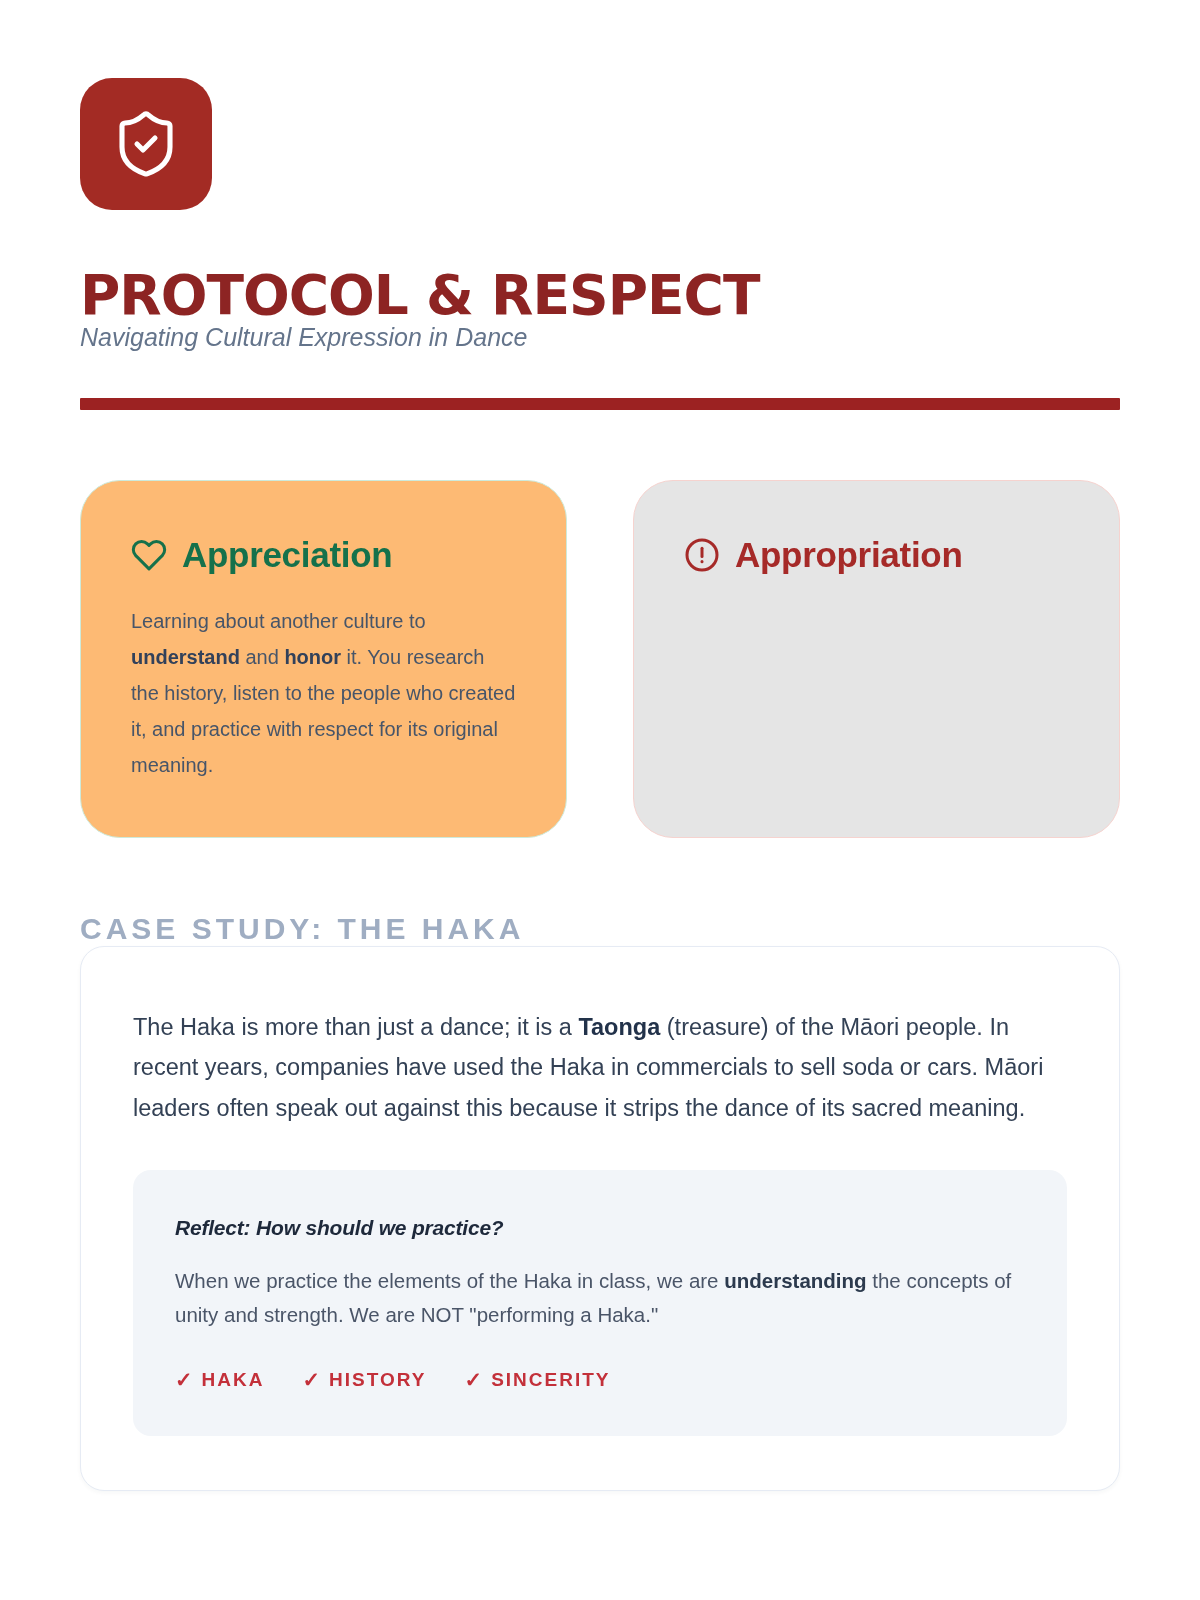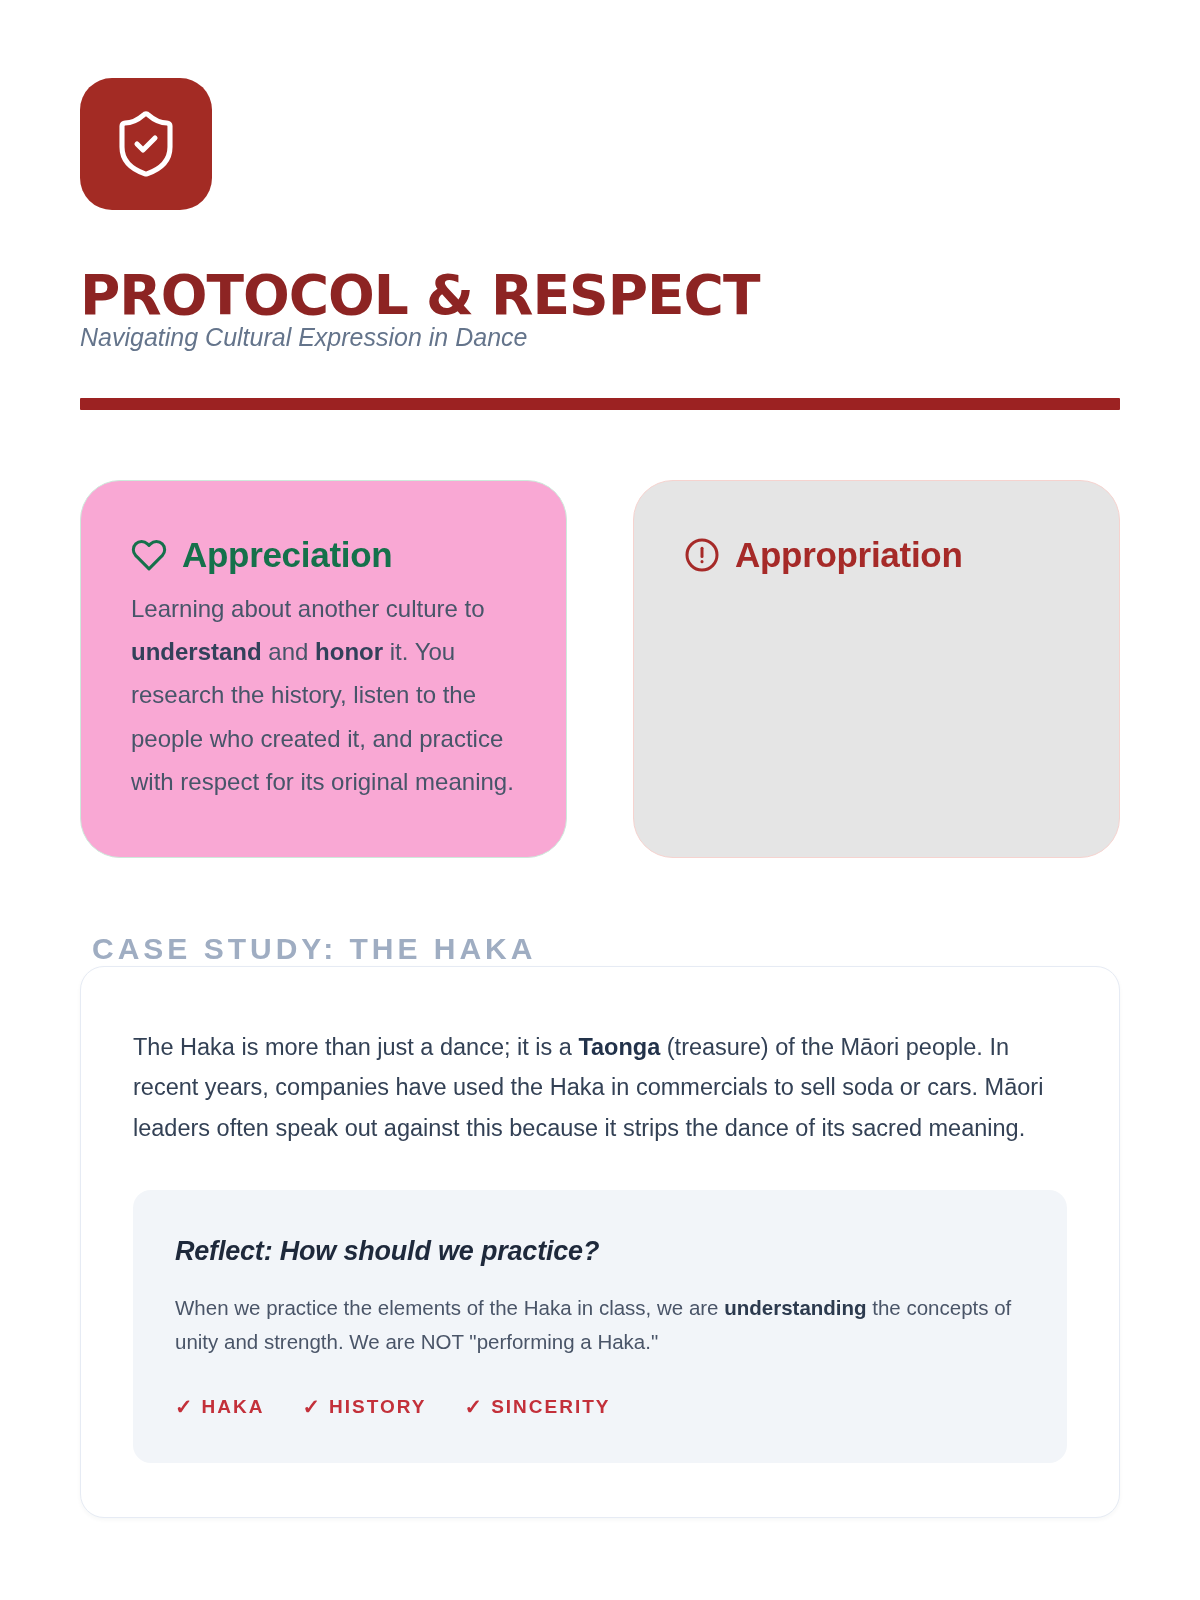--- a/index.html
+++ b/index.html
@@ -28,49 +28,49 @@
   }
   .page-subtitle {
     margin-top:0; font-size:25px; font-style:italic;
     color:#64748b; font-weight:500;
   }
   .brand-rule { height:12px; background:#9c2222; margin-top:46px; border-radius:1px; }
 
   
   .cards { display:grid; grid-template-columns:1fr 1fr; gap:66px; margin-top:70px; }
   .card { border-radius:40px; padding:54px 50px; }
-  .card-appreciation { background:#f9a8d4; border:1px solid #cdeadb; }
+  .card-appreciation { background:#fdba74; border:1px solid #cdeadb; }
   .card-appropriation { background:#e5e5e5; border:1px solid #f6d3cf; }
   .card-head { display:flex; align-items:center; gap:15px; font-size:35px; font-weight:800; letter-spacing:-0.3px; }
   .card-appreciation .card-head { color:#15714b; }
   .card-appropriation .card-head { color:#a62a28; }
   .card-head svg { width:36px; height:36px; fill:none; stroke:currentColor;
     stroke-width:2; stroke-linecap:round; stroke-linejoin:round; flex:0 0 auto; }
-  .card-body { margin-top:12px; font-size:24px; line-height:1.8; color:#475569; }
+  .card-body { margin-top:28px; font-size:20px; line-height:1.8; color:#475569; }
   .card-body b { color:#32415a; font-weight:700; }
 
   
   .section-title {
     margin-top:74px; font-size:30px; font-weight:700;
-    letter-spacing:4px; color:#9fadc2;margin-left:12px;
+    letter-spacing:4px; color:#9fadc2;
   }
   .case-card {
     background:#ffffff;
     border:1px solid #e6ebf4; border-radius:24px;
     box-shadow:0 2px 4px rgba(30,41,59,0.04);
     padding:60px 52px 54px;
   }
   .case-paragraph { font-size:23.5px; line-height:1.72; color:#334155; }
   .case-paragraph b { color:#22324a; font-weight:700; }
 
   .reflect-box {
     margin-top:42px; background:#f2f5f9; border-radius:18px;
     padding:46px 42px 44px;
   }
-  .reflect-title { font-size:27px; font-weight:800; font-style:italic; color:#1e293b; letter-spacing:-0.2px; }
+  .reflect-title { font-size:21px; font-weight:800; font-style:italic; color:#1e293b; letter-spacing:-0.2px; }
   .reflect-body { margin-top:24px; font-size:20.5px; line-height:1.65; color:#4a5568; }
   .reflect-body b { color:#2c3a4e; font-weight:700; }
 
   .tag-row { margin-top:36px; display:flex; gap:38px; align-items:center; }
   .tag { display:flex; align-items:center; gap:9px; color:#c3303a;
     font-size:19px; font-weight:800; letter-spacing:2px; }
   .tag .check { font-size:21px; font-weight:700; letter-spacing:0; }
 </style>
 </head>
 <body>

